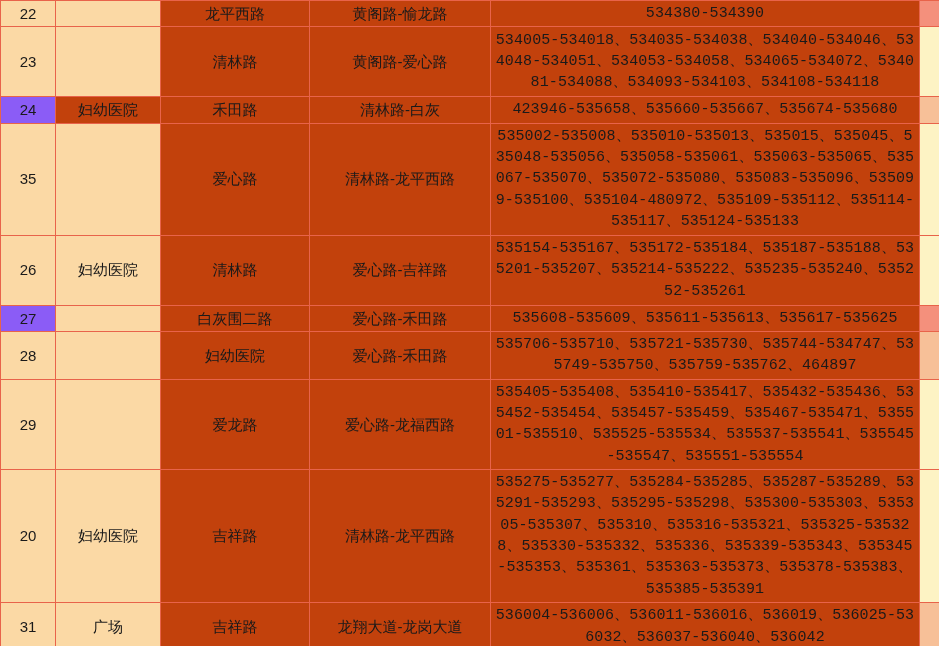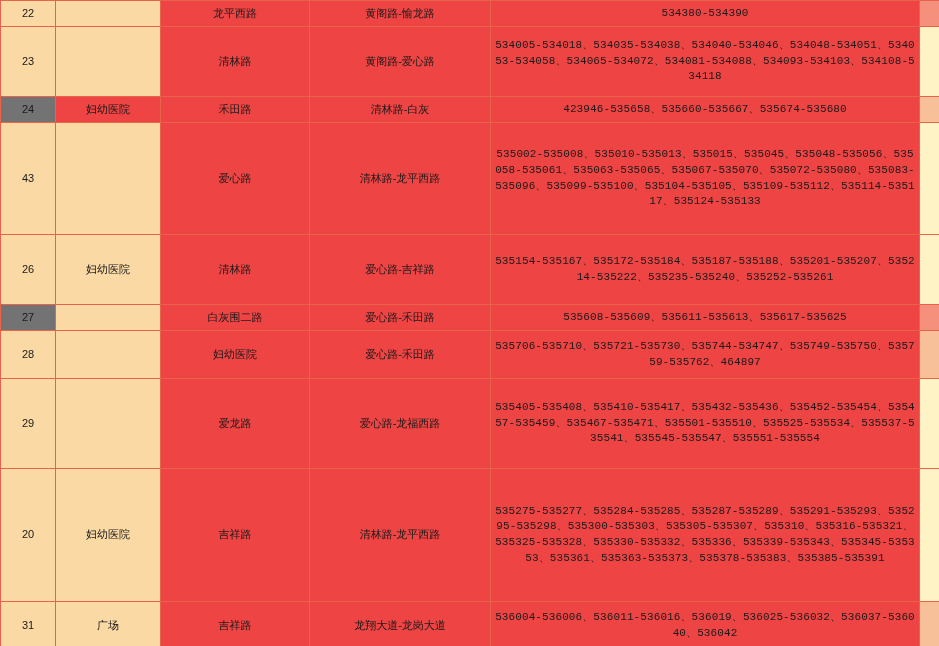--- a/index.html
+++ b/index.html
@@ -16,37 +16,37 @@
   table.data-table {
     border-collapse: collapse;
     table-layout: fixed;
     width: 939px;
     height: 646px;
   }
   table.data-table td {
     border: 1px solid #e8634a;
     text-align: center;
     vertical-align: middle;
-    font-size: 11px;
+    font-size: 15px;
     color: #1a1a1a;
     padding: 2px 4px;
     line-height: 1.42;
     word-break: break-all;
   }
   td.col-idx  { width: 46px; }
   td.col-site { width: 96px; }
   td.col-road { width: 140px; }
   td.col-span { width: 172px; }
   td.col-nums { width: 420px; font-size: 14px; letter-spacing: 0.1px; }
   td.col-cnt  { width: 65px; }
 
   
   .fill-lightorange { background: #fbd9a5; }
-  .fill-orange      { background: #737373; }
-  .fill-white       { background: #ef4444; }
+  .fill-orange      { background: #8b5cf6; }
+  .fill-white       { background: #c2410c; }
   .fill-salmon      { background: #f4907c; }
   .fill-peach       { background: #f7c098; }
   .fill-lightyellow { background: #fdf3c4; }
 
   .nums-cell { text-align: center; font-family: Liberation Mono, monospace; }
 </style>
 </head>
 <body>
 
 <table class="data-table">
@@ -69,25 +69,25 @@
     </tr>
     <tr style="height:26px;">
       <td class="col-idx fill-orange">24</td>
       <td class="col-site fill-white">妇幼医院</td>
       <td class="col-road fill-white">禾田路</td>
       <td class="col-span fill-white">清林路-白灰</td>
       <td class="col-nums nums-cell fill-white">423946-535658、535660-535667、535674-535680</td>
       <td class="col-cnt fill-peach">20</td>
     </tr>
     <tr style="height:112px;">
-      <td class="col-idx fill-lightorange">43</td>
+      <td class="col-idx fill-lightorange">35</td>
       <td class="col-site fill-lightorange"></td>
       <td class="col-road fill-white">爱心路</td>
       <td class="col-span fill-white">清林路-龙平西路</td>
-      <td class="col-nums nums-cell fill-white">535002-535008、535010-535013、535015、535045、535048-535056、535058-535061、535063-535065、535067-535070、535072-535080、535083-535096、535099-535100、535104-535105、535109-535112、535114-535117、535124-535133</td>
+      <td class="col-nums nums-cell fill-white">535002-535008、535010-535013、535015、535045、535048-535056、535058-535061、535063-535065、535067-535070、535072-535080、535083-535096、535099-535100、535104-480972、535109-535112、535114-535117、535124-535133</td>
       <td class="col-cnt fill-lightyellow">78</td>
     </tr>
     <tr style="height:70px;">
       <td class="col-idx fill-lightorange">26</td>
       <td class="col-site fill-lightorange">妇幼医院</td>
       <td class="col-road fill-white">清林路</td>
       <td class="col-span fill-white">爱心路-吉祥路</td>
       <td class="col-nums nums-cell fill-white">535154-535167、535172-535184、535187-535188、535201-535207、535214-535222、535235-535240、535252-535261</td>
       <td class="col-cnt fill-lightyellow">61</td>
     </tr>

